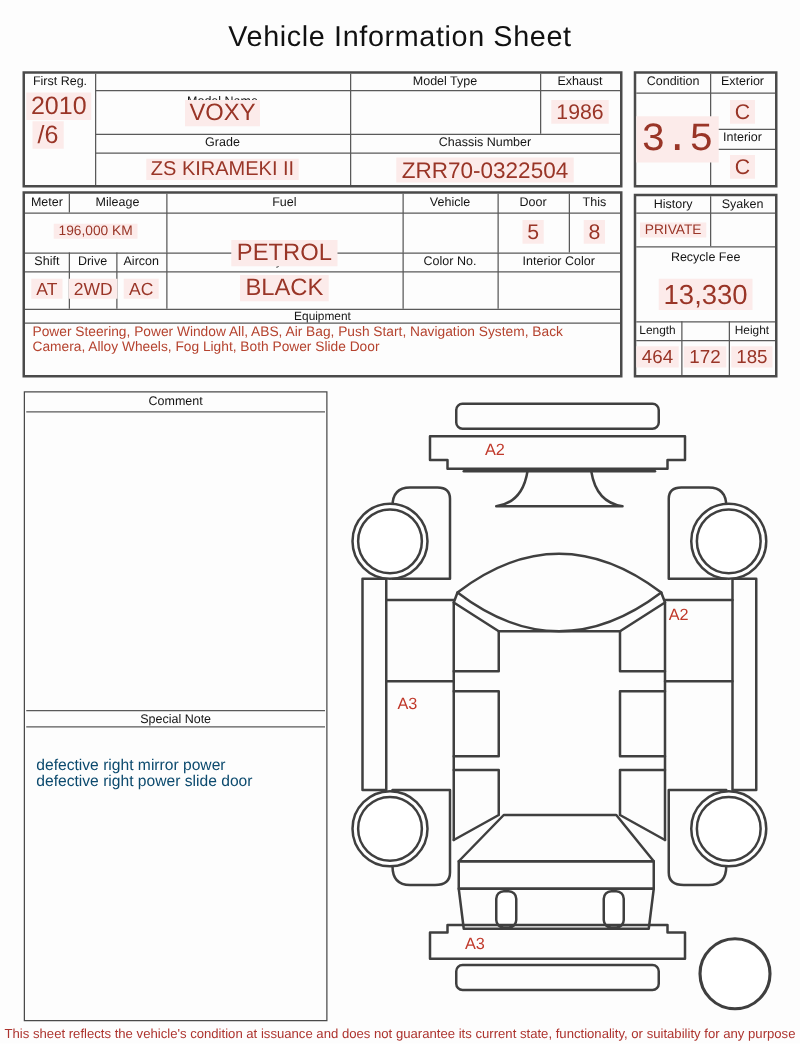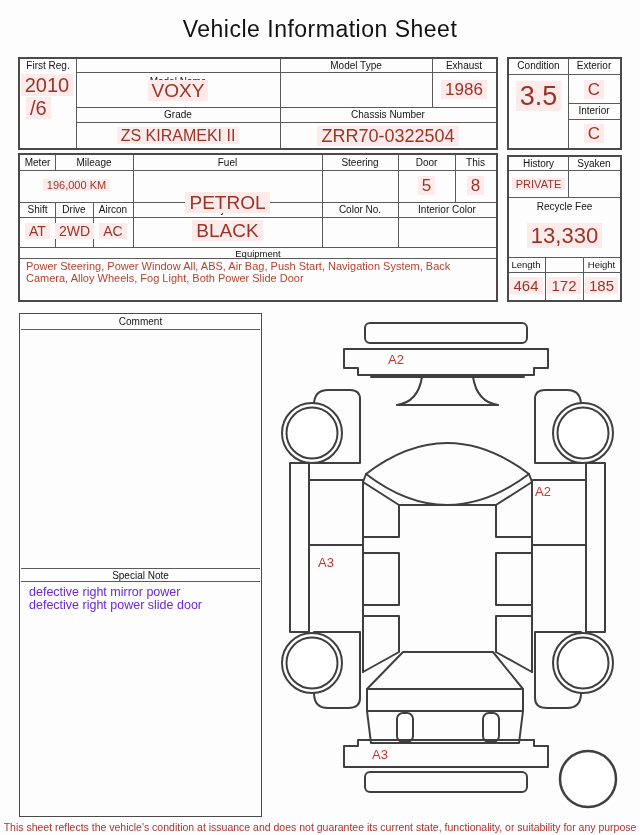--- a/index.html
+++ b/index.html
@@ -18,21 +18,21 @@
   }
   .abs{position:absolute;box-sizing:border-box;}
   .bx{border:2px solid var(--border);background:transparent;}
   .lh{background:var(--grid);height:1px;}
   .lv{background:var(--grid);width:1px;}
   .hdr{font-size:10px;color:#141414;text-align:center;overflow:hidden;white-space:nowrap;}
   .val{color:var(--vred);text-align:center;white-space:nowrap;}
   .val .hl{background:var(--hl);padding:0 4px;}
   .title{font-size:23px;letter-spacing:.5px;text-align:center;color:#111;}
   .eq{font-size:11px;line-height:11.5px;color:#b5432f;}
-  .note{font-size:12.5px;line-height:13px;color:#6d28d9;white-space:nowrap;}
+  .note{font-size:12.5px;line-height:13px;color:#0c4a6e;white-space:nowrap;margin-top:20px;}
   .foot{font-size:10.5px;text-align:center;color:#ad332e;white-space:nowrap;}
   svg text{font-family:"Liberation Sans","DejaVu Sans",sans-serif;}
 </style>
 </head>
 <body>
 
 <div id="sheet">
 
   <div class="abs title" style="left:0;top:16;width:640px;top:16px;">Vehicle Information Sheet</div>
 
@@ -60,21 +60,21 @@
   <div class="abs val" style="left:280px;top:126px;width:216px;font-size:18px;"><span class="hl">ZRR70-0322504</span></div>
 
   <div class="abs bx" style="left:507px;top:57px;width:115px;height:93px;"></div>
   <div class="abs lv" style="left:568px;top:59px;height:89px;"></div>
   <div class="abs lh" style="left:509px;top:74px;width:111px;"></div>
   <div class="abs lh" style="left:568px;top:103px;width:52px;"></div>
   <div class="abs lh" style="left:568px;top:119px;width:52px;"></div>
   <div class="abs hdr" style="left:509px;top:60px;width:59px;text-align:center;">Condition</div>
   <div class="abs hdr" style="left:568px;top:60px;width:52px;">Exterior</div>
   <div class="abs hdr" style="left:568px;top:105px;width:52px;">Interior</div>
-  <div class="abs val" style="left:509px;top:81px;width:59px;font-size:27px;"><span class="hl">3.5</span></div>
+  <div class="abs val" style="left:509px;top:93px;width:59px;font-size:32px;font-family:Liberation Mono, monospace;"><span class="hl">3.5</span></div>
   <div class="abs val" style="left:568px;top:80px;width:52px;font-size:17px;"><span class="hl">C</span></div>
   <div class="abs val" style="left:568px;top:124px;width:52px;font-size:17px;"><span class="hl">C</span></div>
 
   <div class="abs bx" style="left:18px;top:153px;width:480px;height:149px;"></div>
 
   <div class="abs lh" style="left:20px;top:170px;width:476px;"></div>
   <div class="abs lh" style="left:20px;top:202px;width:476px;"></div>
   <div class="abs lh" style="left:20px;top:217px;width:476px;"></div>
   <div class="abs lh" style="left:20px;top:247px;width:476px;"></div>
   <div class="abs lh" style="left:20px;top:258px;width:476px;"></div>
@@ -87,21 +87,21 @@
 
   <div class="abs lv" style="left:55px;top:202px;height:45px;"></div>
   <div class="abs lv" style="left:93px;top:202px;height:45px;"></div>
   <div class="abs lv" style="left:133px;top:202px;height:45px;"></div>
   <div class="abs lv" style="left:322px;top:202px;height:45px;"></div>
   <div class="abs lv" style="left:398px;top:202px;height:45px;"></div>
 
   <div class="abs hdr" style="left:20px;top:157px;width:35px;">Meter</div>
   <div class="abs hdr" style="left:55px;top:157px;width:78px;">Mileage</div>
   <div class="abs hdr" style="left:133px;top:157px;width:189px;">Fuel</div>
-  <div class="abs hdr" style="left:322px;top:157px;width:76px;">Steering</div>
+  <div class="abs hdr" style="left:322px;top:157px;width:76px;">Vehicle</div>
   <div class="abs hdr" style="left:398px;top:157px;width:57px;">Door</div>
   <div class="abs hdr" style="left:455px;top:157px;width:41px;">This</div>
   <div class="abs hdr" style="left:20px;top:204px;width:35px;">Shift</div>
   <div class="abs hdr" style="left:55px;top:204px;width:38px;">Drive</div>
   <div class="abs hdr" style="left:93px;top:204px;width:40px;">Aircon</div>
   <div class="abs hdr" style="left:133px;top:204px;width:189px;">Body Color</div>
   <div class="abs hdr" style="left:322px;top:204px;width:76px;">Color No.</div>
   <div class="abs hdr" style="left:398px;top:204px;width:98px;">Interior Color</div>
   <div class="abs hdr" style="left:20px;top:248px;width:476px;font-size:9.5px;">Equipment</div>
 

